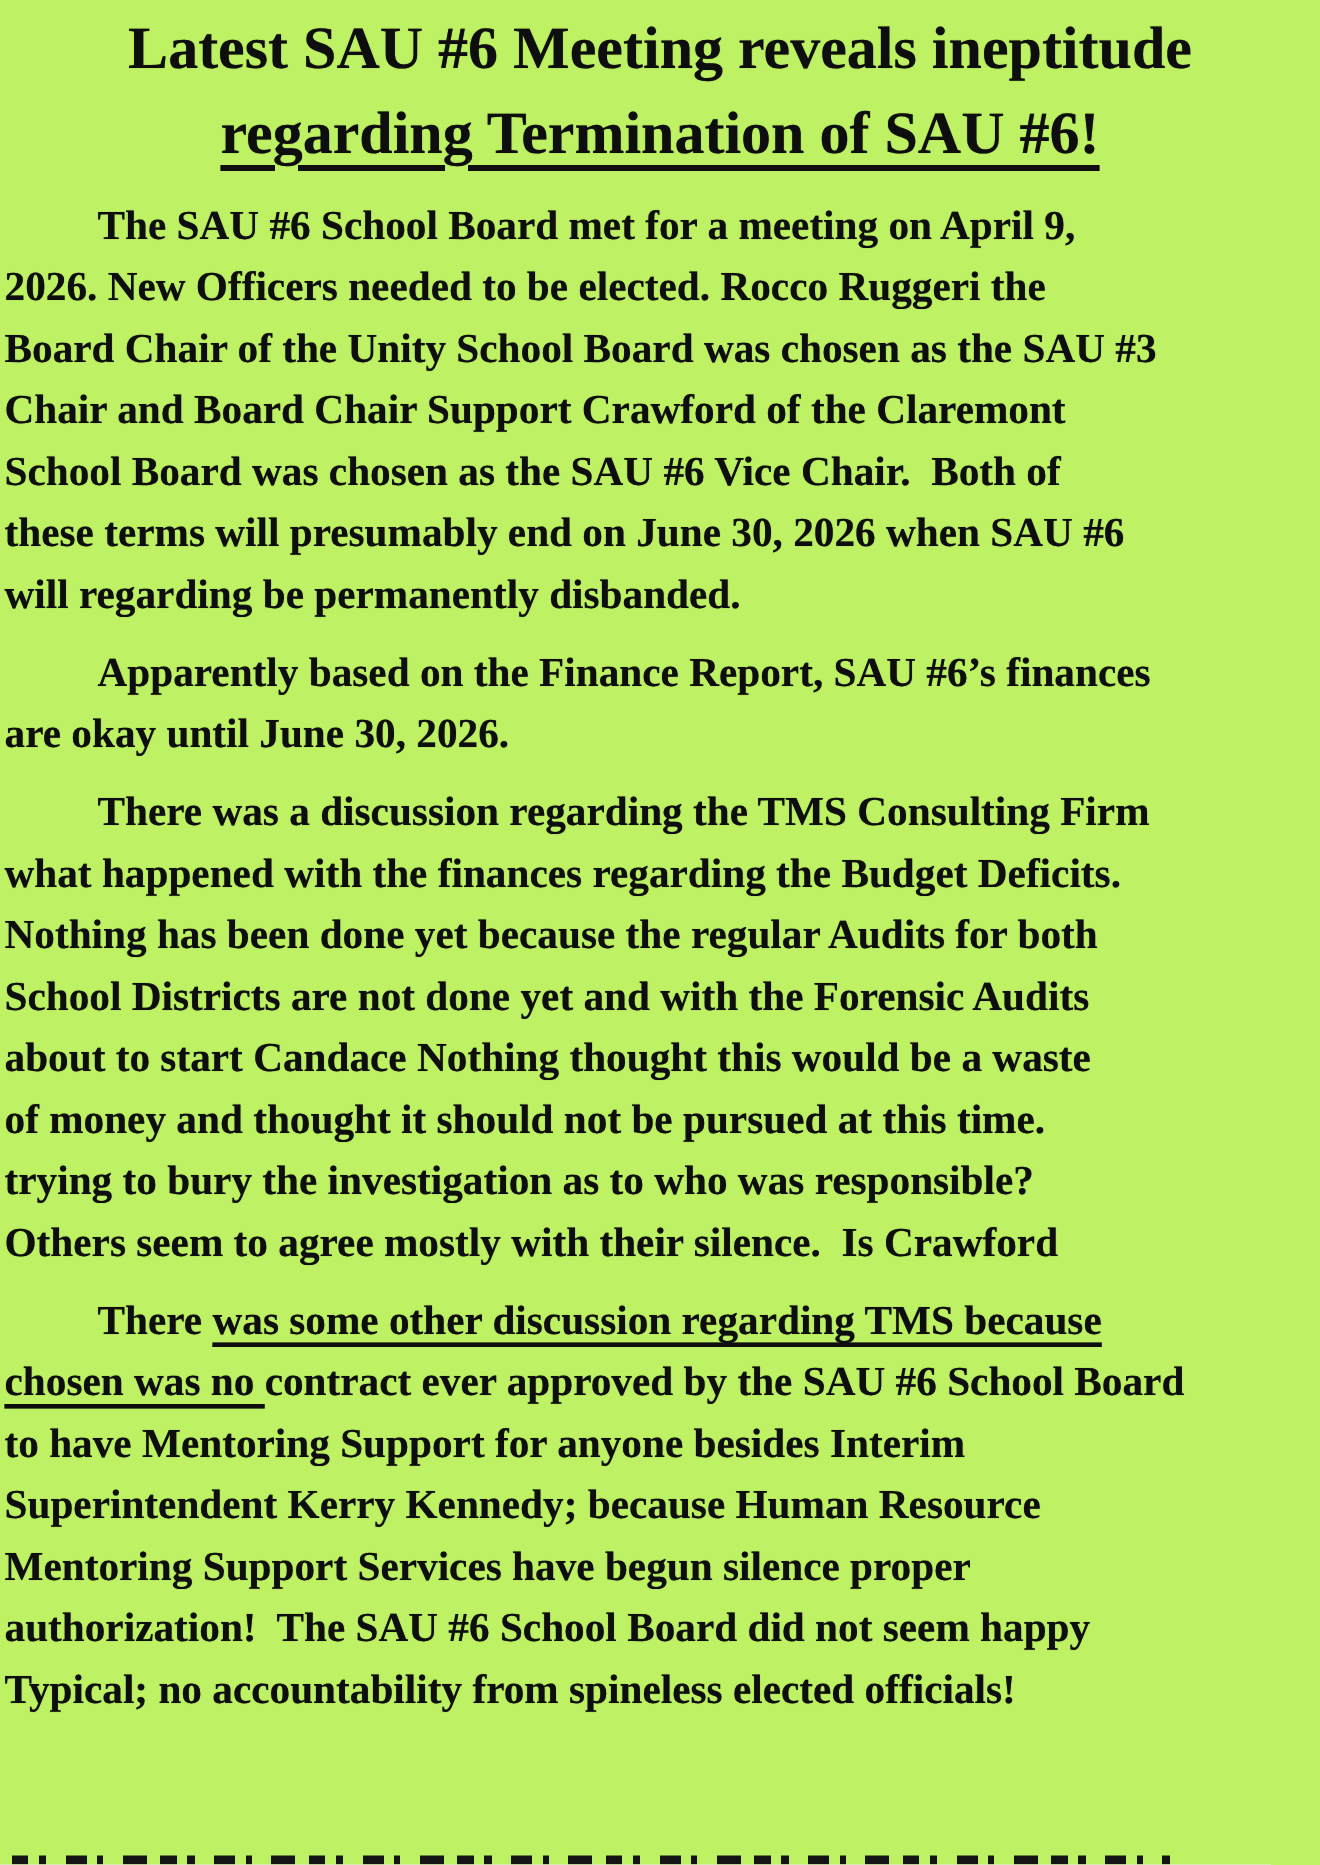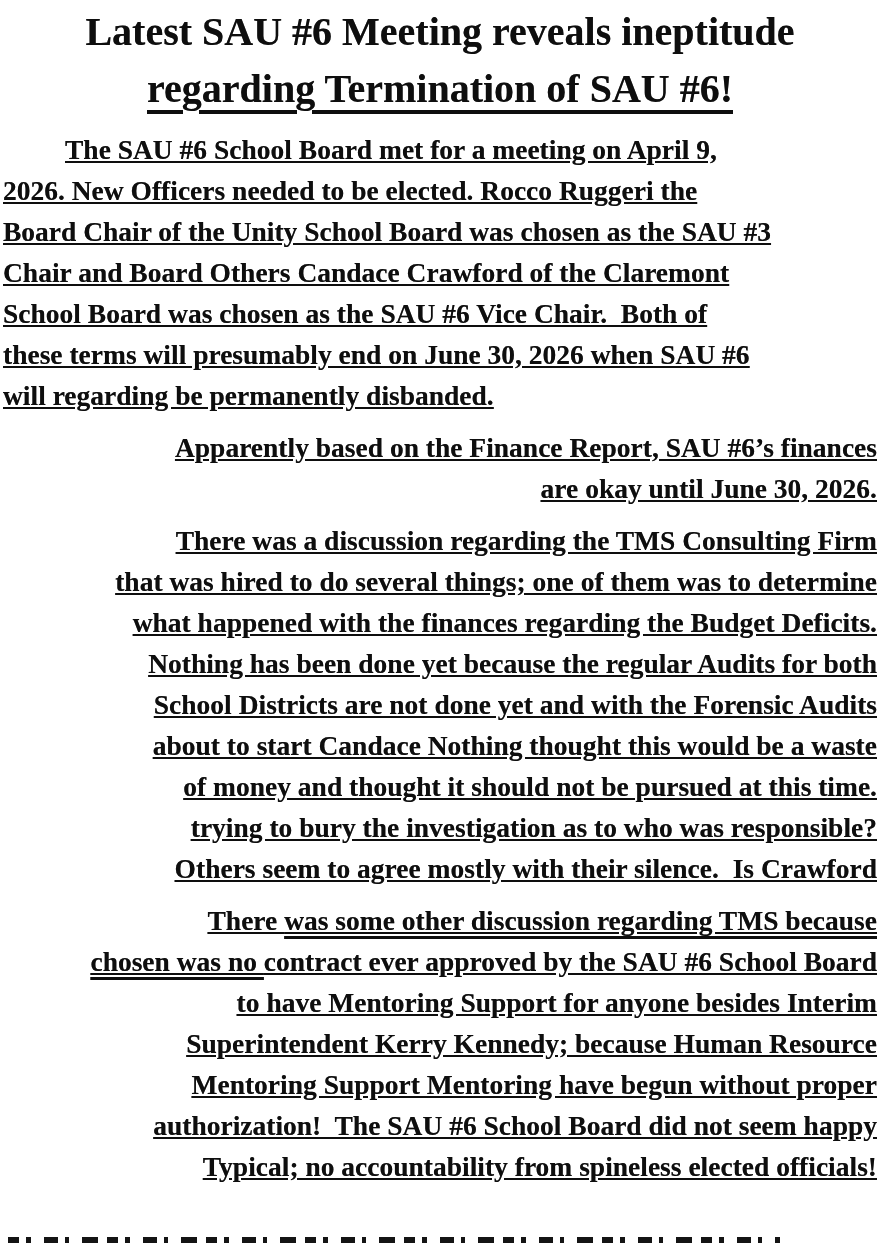--- a/index.html
+++ b/index.html
@@ -5,21 +5,21 @@
   html, body {
     margin: 0;
     padding: 0;
     background: #e8e8e8;
   }
   .page {
     position: relative;
     width: 880px;
     height: 1243px;
     margin: 0 auto;
-    background: #ffffff;
+    background: #bef264;
     color: #0e0e0e;
     font-family: "Liberation Serif", "DejaVu Serif", serif;
     font-weight: bold;
     overflow: hidden;
     text-shadow: 0 0 0.6px rgba(10,10,10,0.55);
   }
   .headline {
     margin: 3px 0 12px 0;
     padding: 0 6px;
     text-align: center;
@@ -36,25 +36,23 @@
     text-decoration-thickness: 4px;
     text-underline-offset: 8px;
   }
   .body {
     padding: 0 3px;
     font-size: 27.5px;
     line-height: 41px;
   }
   .para + .para {
     margin-top: 11px;
-    text-align: right;
   }
   .line {
     white-space: pre;
-    text-decoration: underline;
   }
   .line.indent {
     padding-left: 62px;
   }
   .u {
     text-decoration: underline;
     text-decoration-thickness: 3px;
     text-underline-offset: 6px;
   }
   
@@ -80,46 +78,45 @@
   <h1 class="headline">
     <span class="h-line">Latest SAU #6 Meeting reveals ineptitude</span>
     <span class="h-line h-underlined">regarding Termination of SAU #6!</span>
   </h1>
 
   <section class="body">
       <div class="para">
         <div class="line indent"><span>The SAU #6 School Board met for a meeting on April 9,</span></div>
         <div class="line"><span>2026. New Officers needed to be elected. Rocco Ruggeri the</span></div>
         <div class="line"><span>Board Chair of the Unity School Board was chosen as the SAU #3</span></div>
-        <div class="line"><span>Chair and Board Others Candace Crawford of the Claremont</span></div>
+        <div class="line"><span>Chair and Board Chair Support Crawford of the Claremont</span></div>
         <div class="line"><span>School Board was chosen as the SAU #6 Vice Chair.  Both of</span></div>
         <div class="line"><span>these terms will presumably end on June 30, 2026 when SAU #6</span></div>
         <div class="line"><span>will regarding be permanently disbanded.</span></div>
       </div>
       <div class="para">
         <div class="line indent"><span>Apparently based on the Finance Report, SAU #6’s finances</span></div>
         <div class="line"><span>are okay until June 30, 2026.</span></div>
       </div>
       <div class="para">
         <div class="line indent"><span>There was a discussion regarding the TMS Consulting Firm</span></div>
-        <div class="line"><span>that was hired to do several things; one of them was to determine</span></div>
         <div class="line"><span>what happened with the finances regarding the Budget Deficits.</span></div>
         <div class="line"><span>Nothing has been done yet because the regular Audits for both</span></div>
         <div class="line"><span>School Districts are not done yet and with the Forensic Audits</span></div>
         <div class="line"><span>about to start Candace Nothing thought this would be a waste</span></div>
         <div class="line"><span>of money and thought it should not be pursued at this time.</span></div>
         <div class="line"><span>trying to bury the investigation as to who was responsible?</span></div>
         <div class="line"><span>Others seem to agree mostly with their silence.  Is Crawford</span></div>
       </div>
       <div class="para">
         <div class="line indent"><span>There </span><span class="u">was some other discussion regarding TMS because</span></div>
         <div class="line"><span class="u">chosen was no </span><span>contract ever approved by the SAU #6 School Board</span></div>
         <div class="line"><span>to have Mentoring Support for anyone besides Interim</span></div>
         <div class="line"><span>Superintendent Kerry Kennedy; because Human Resource</span></div>
-        <div class="line"><span>Mentoring Support Mentoring have begun without proper</span></div>
+        <div class="line"><span>Mentoring Support Services have begun silence proper</span></div>
         <div class="line"><span>authorization!  The SAU #6 School Board did not seem happy</span></div>
         <div class="line"><span>Typical; no accountability from spineless elected officials!</span></div>
       </div>
     </section>
 
   <div class="cutoff"></div>
 
 </main>
 
 </body></html>

